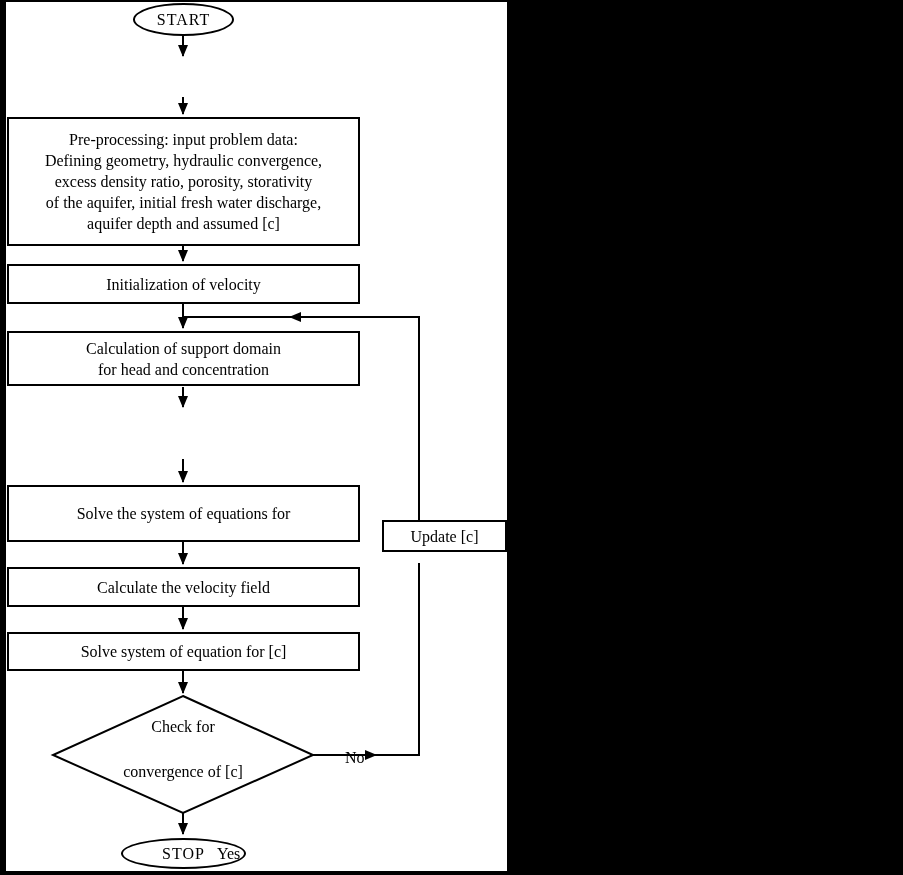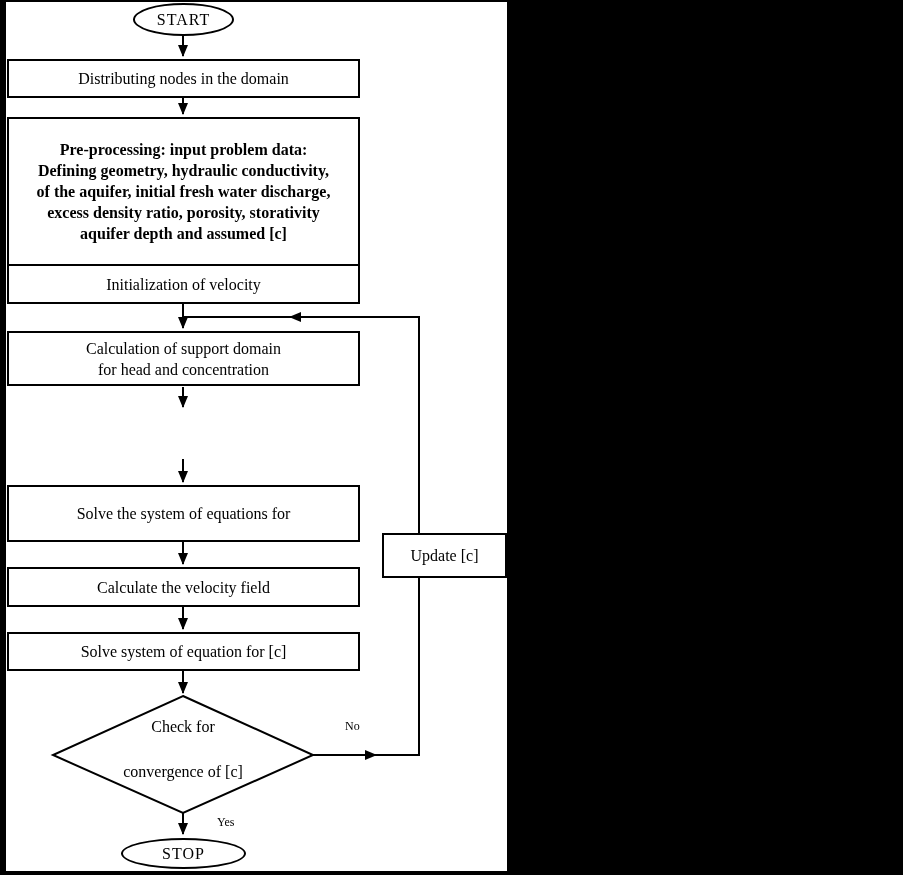--- a/index.html
+++ b/index.html
@@ -14,21 +14,21 @@
     display:flex;flex-direction:column;justify-content:center;align-items:center;
     text-align:center;font-size:16px;line-height:21px;
   }
   .terminator{border-radius:50%;align-items:center;}
   .terminator .lbl{letter-spacing:1px;}
   .floating-text{
     position:absolute;z-index:3;background:transparent;border:none;
     display:flex;flex-direction:column;justify-content:center;align-items:center;
     text-align:center;font-size:16px;line-height:21px;
   }
-  .edge-label{position:absolute;z-index:3;font-size:12px;line-height:21px;}
+  .edge-label{position:absolute;z-index:3;font-size:16px;line-height:21px;margin-top:31px;}
 </style>
 </head>
 <body>
 
 <div id="figure">
 
   <div class="black" style="left:507px;top:0;width:396px;height:875px;"></div>
   <div class="black" style="left:0;top:0;width:507px;height:2px;"></div>
   <div class="black" style="left:0;top:0;width:6px;height:872px;"></div>
   <div class="black" style="left:0;top:871px;width:507px;height:4px;"></div>
@@ -59,29 +59,26 @@
       <line x1="291" y1="317" x2="184" y2="317"></line>
 
       <polygon points="183,696 313,755 183,813 53,755" fill="#ffffff"></polygon>
     </g>
   </svg>
 
   <div class="node terminator" style="left:133px;top:3px;width:101px;height:33px;">
     <span class="lbl">START</span>
   </div>
 
-  <div class="node" style="left:7px;top:59px;width:353px;height:39px;">
-    <span>Distributing nodes in the domain</span>
-  </div>
 
-  <div class="node" style="left:7px;top:117px;width:353px;height:149px;font-weight:bold;">
+  <div class="node" style="left:7px;top:117px;width:353px;height:129px;">
     <span>Pre-processing: input problem data:</span>
-    <span>Defining geometry, hydraulic conductivity,</span>
+    <span>Defining geometry, hydraulic convergence,</span>
+    <span>excess density ratio, porosity, storativity</span>
     <span>of the aquifer, initial fresh water discharge,</span>
-    <span>excess density ratio, porosity, storativity</span>
     <span>aquifer depth and assumed [c]</span>
   </div>
 
   <div class="node" style="left:7px;top:264px;width:353px;height:40px;">
     <span>Initialization of velocity</span>
   </div>
 
   <div class="node" style="left:7px;top:331px;width:353px;height:55px;">
     <span>Calculation of support domain</span>
     <span>for head and concentration</span>
@@ -98,21 +95,21 @@
 
   <div class="node" style="left:7px;top:632px;width:353px;height:39px;">
     <span>Solve system of equation for [c]</span>
   </div>
 
   <div class="floating-text" style="left:93px;top:728px;width:180px;height:42px;gap:24px;">
     <span>Check for</span>
     <span>convergence of [c]</span>
   </div>
 
-  <div class="node" style="left:382px;top:533px;width:125px;height:45px;">
+  <div class="node" style="left:382px;top:520px;width:125px;height:32px;">
     <span>Update [c]</span>
   </div>
 
   <div class="node terminator" style="left:121px;top:838px;width:125px;height:31px;">
     <span class="lbl">STOP</span>
   </div>
 
   <div class="edge-label" style="left:345px;top:716px;">
     <span>No</span>
   </div>

